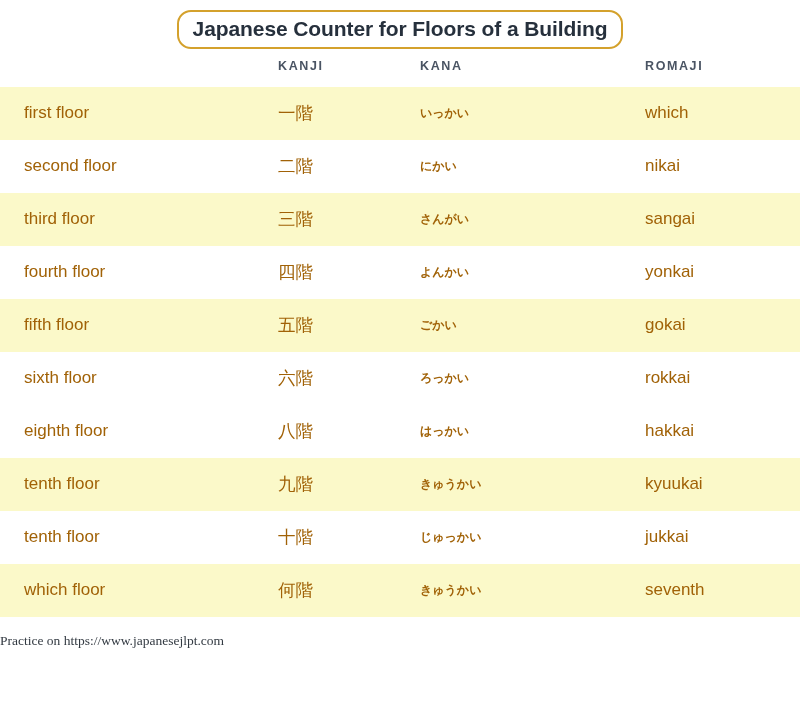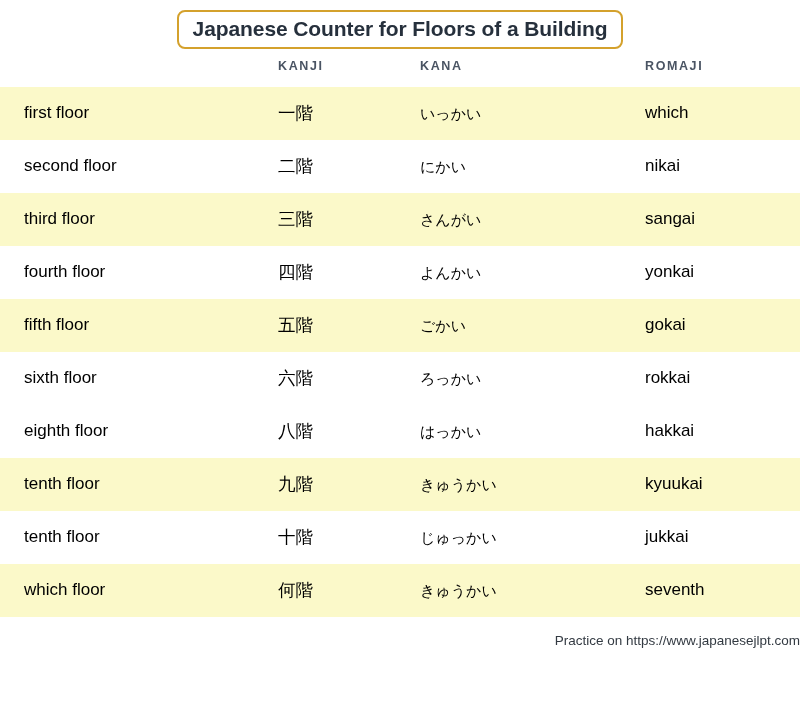--- a/index.html
+++ b/index.html
@@ -26,21 +26,21 @@
   
   .title-wrap {
     display: flex;
     justify-content: center;
     align-items: center;
     padding-top: 10px;
     padding-bottom: 10px;
   }
   .title-box {
     border: 2px solid #d4a12c;
-    border-radius: 8px;
+    border-radius: 14px;
     padding: 5px 14px 7px 14px;
     background: #ffffff;
   }
   .title-text {
     font-size: 21px;
     font-weight: bold;
     color: #26303c;
     letter-spacing: -0.1px;
     white-space: nowrap;
     line-height: 1.1;
@@ -69,38 +69,39 @@
     margin-left: 8px;
   }
   .tbl thead th.h-eng { padding-left: 24px; }
 
   .tbl tbody tr { height: 53px; }
   .tbl tbody tr.alt { background: #fbf9c9; }
   .tbl tbody tr.plain { background: #ffffff; }
 
   .tbl tbody td {
     font-size: 17px;
-    color: #000000;
+    color: #a16207;
     vertical-align: middle;
     padding: 0;
     line-height: 1.2;
   }
   .tbl tbody td.eng { padding-left: 24px; }
   .tbl tbody td.kanji { font-size: 17.5px; }
-  .tbl tbody td.kana  { font-size: 15px; }
+  .tbl tbody td.kana  { font-size: 12px; font-weight: bold; }
   .tbl tbody td.rom   { }
 
   
   .footer {
     flex: 1;
     display: flex;
     align-items: flex-start;
-    justify-content: flex-end;
+    justify-content: flex-start;
     padding-top: 16px;
     background: #ffffff;
+    font-family: Liberation Serif, serif;
   }
   .footer-text {
     font-size: 13.5px;
     color: #333a42;
   }
 </style>
 </head>
 <body>
 
 <div class="page">

